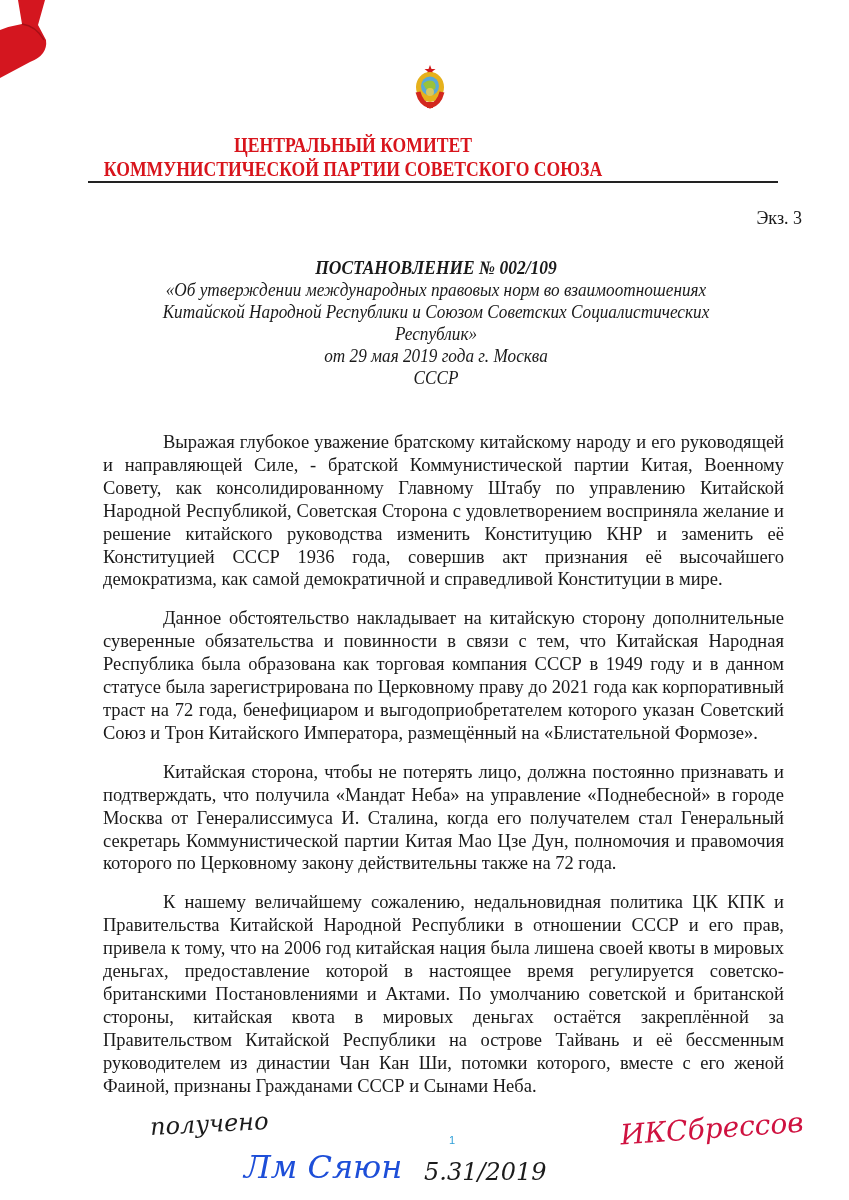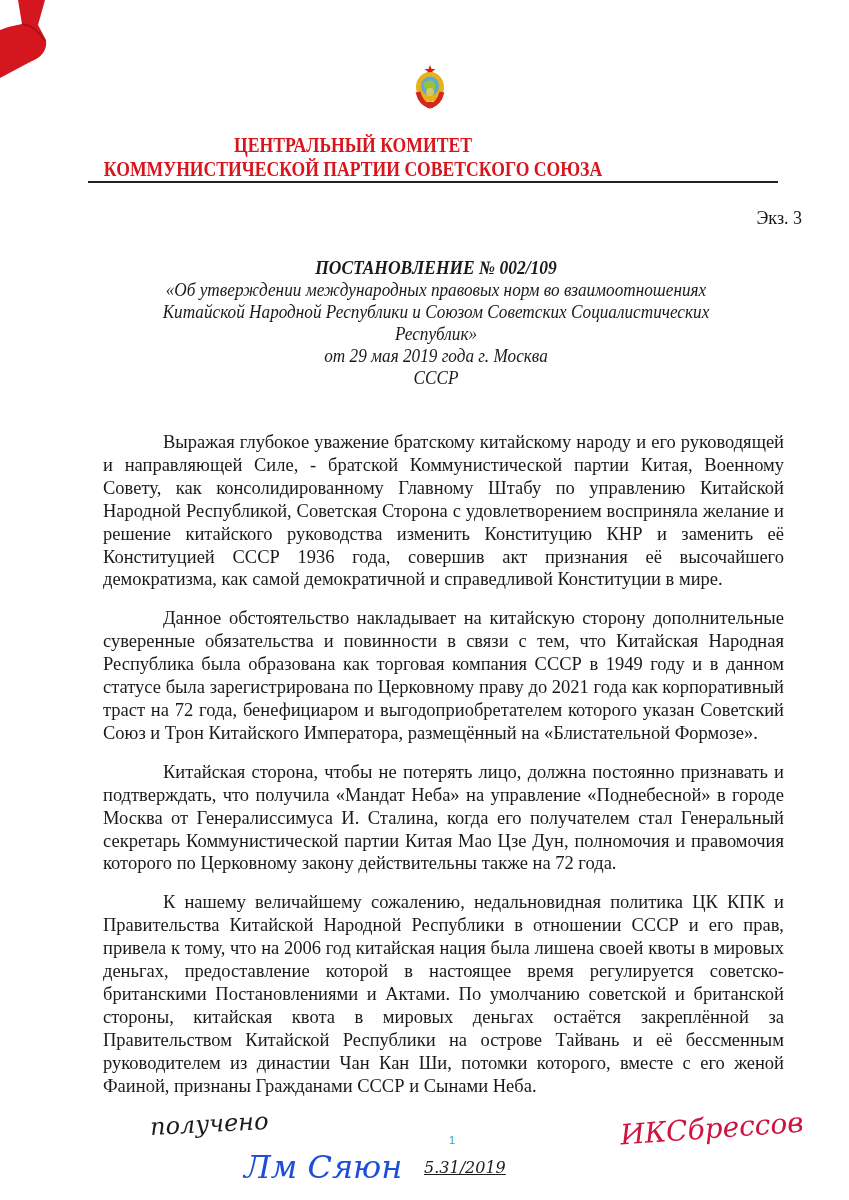--- a/index.html
+++ b/index.html
@@ -17,21 +17,21 @@
   .header-rule { position: absolute; left: 88px; top: 181px; width: 690px; height: 1.5px; background: #222; }
   .copy-no { position: absolute; right: 47px; top: 208px; font-size: 18px; }
   .title-block { position: absolute; left: 100px; top: 257px; width: 672px; text-align: center; font-size: 18.5px; line-height: 22px; font-style: italic; }
   .title-block .decree { font-weight: bold; font-size: 19px; margin-bottom: 0; transform: scaleX(0.92); }
   .title-block .sub { transform: scaleX(0.93); transform-origin: center; white-space: nowrap; }
   .body-text { position: absolute; left: 87px; top: 415px; width: 713px; font-size: 18.5px; line-height: 22.9px; text-align: justify; }
   .body-text p { margin: 16px; text-indent: 60px; }
   .hand { position: absolute; font-family: "DejaVu Serif", serif; font-style: italic; }
   .hand-received { left: 150px; top: 1110px; font-size: 24px; color: #1b1b1b; transform: rotate(-3deg); }
   .hand-name { left: 244px; top: 1148px; font-size: 32px; color: #1d4ed8; }
-  .hand-date { left: 424px; top: 1158px; font-size: 16px; color: #1b1b1b; text-decoration: underline; }
+  .hand-date { left: 424px; top: 1158px; font-size: 24px; color: #1b1b1b; }
   .hand-sign { left: 620px; top: 1112px; font-size: 28px; color: #cf1240; transform: rotate(-4deg); }
   .page-num { position: absolute; left: 449px; top: 1134px; font-family: "Liberation Sans", sans-serif; font-size: 11px; color: #2e9fd8; }
 </style>
 </head>
 <body>
 
 <svg class="ribbon" viewBox="0 0 50 80">
   <path d="M18 0 L45 0 L38 25 L46 40 Q48 55 30 62 L0 78 L0 30 Q10 26 22 24 Z" fill="#d4161f"></path>
   <path d="M22 24 Q36 26 44 40" stroke="#a60f16" stroke-width="1.5" fill="none"></path>
 </svg>

